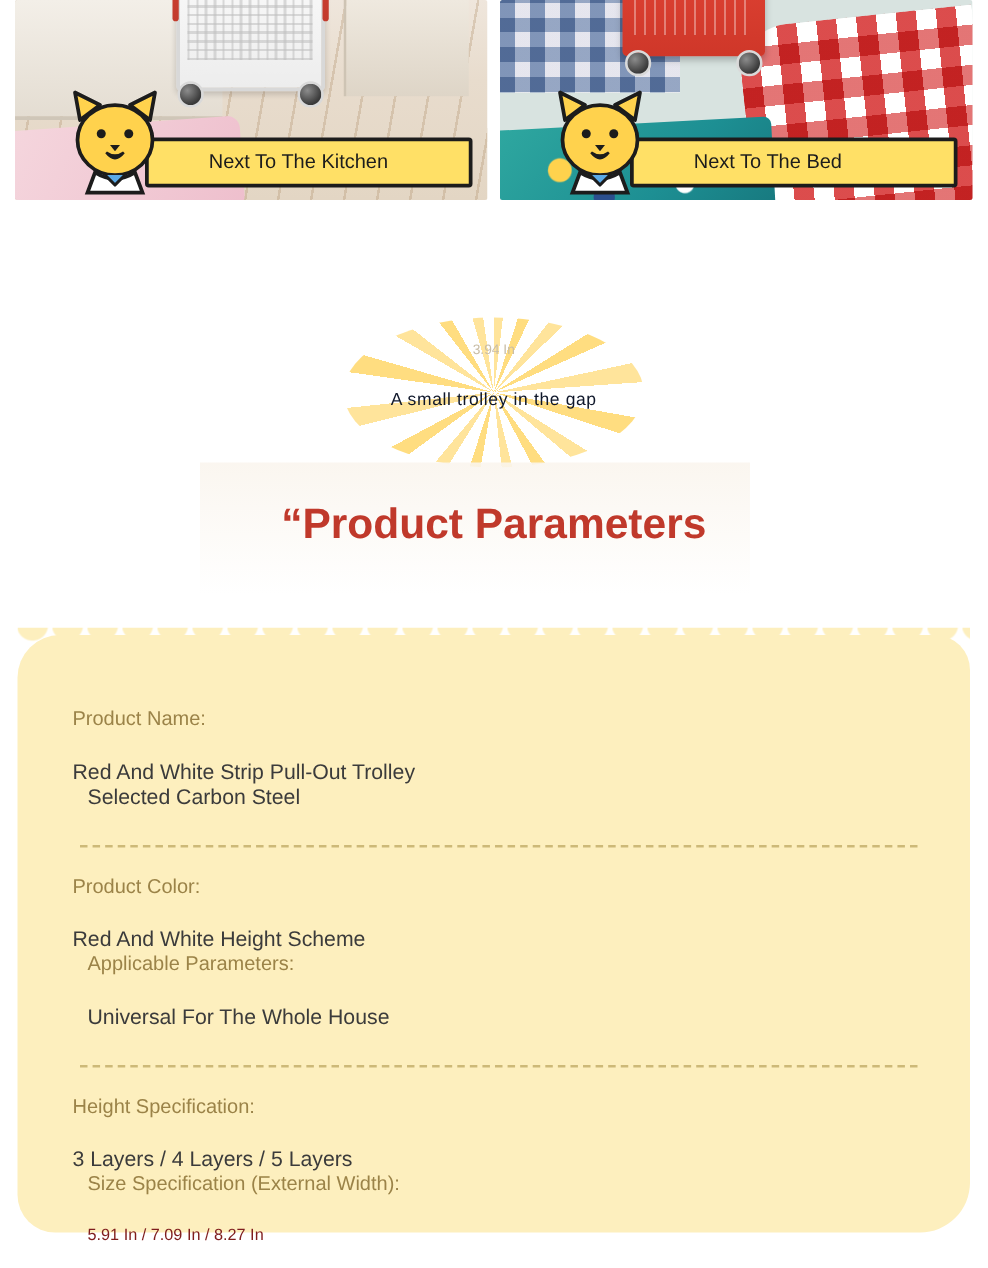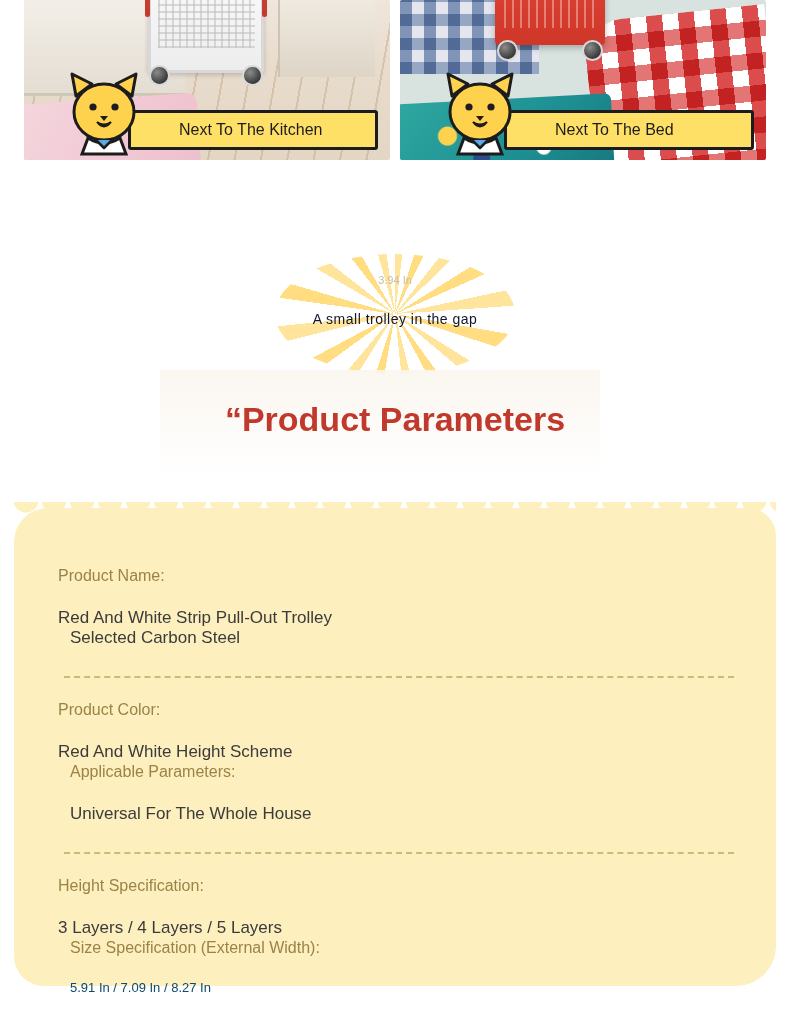--- a/index.html
+++ b/index.html
@@ -17,21 +17,21 @@
   }
 
   
   .photo-strip {
     position: absolute;
     top: 0; left: 0;
     width: 790px;
     height: 160px;
     display: flex;
     gap: 10px;
-    padding: 0 24px;
+    padding: 0 12px;
     box-sizing: border-box;
   }
   .photo-card {
     position: relative;
     flex: 1 1 0;
     overflow: hidden;
     border-radius: 2px;
   }
 
   
@@ -309,21 +309,21 @@
     color: #9b8348;
     margin-bottom: 22px;
     line-height: 1.25;
   }
   .spec-val {
     font-size: 17px;
     color: #3b3b3b;
   }
   .spec-val.small {
     font-size: 13px;
-    color: #0c4a6e;
+    color: #7f1d1d;
   }
   .divider {
     height: 0;
     border-top: 2px dashed #cdb978;
     margin: 10px 6px 22px 6px;
   }
 </style>
 </head>
 <body>
 

